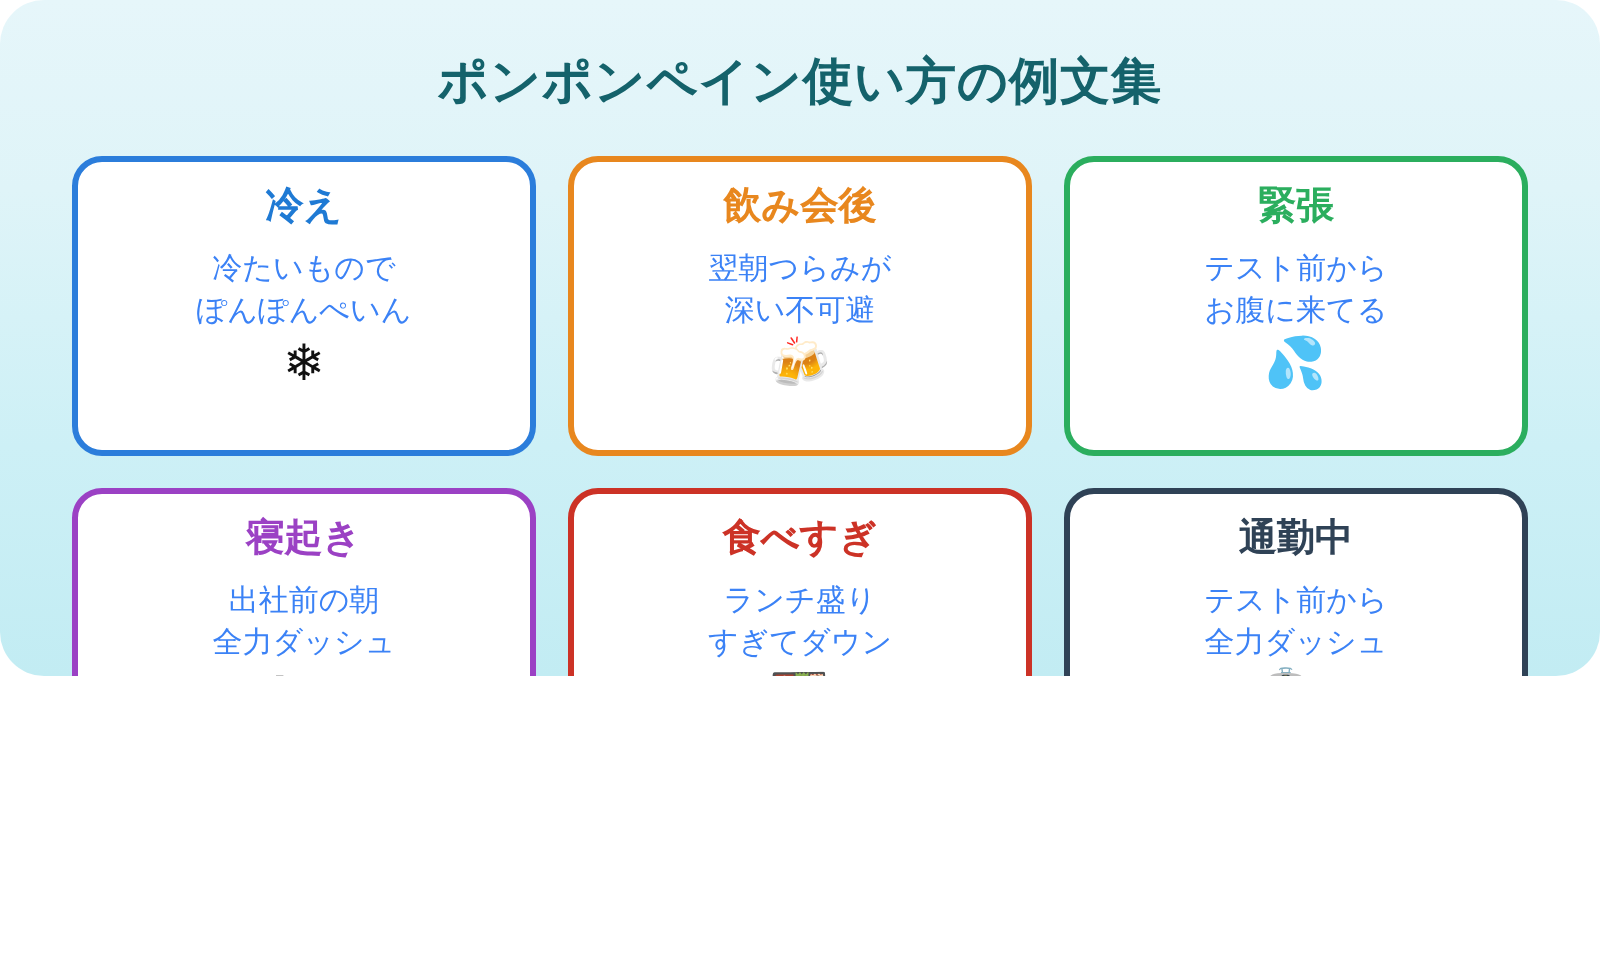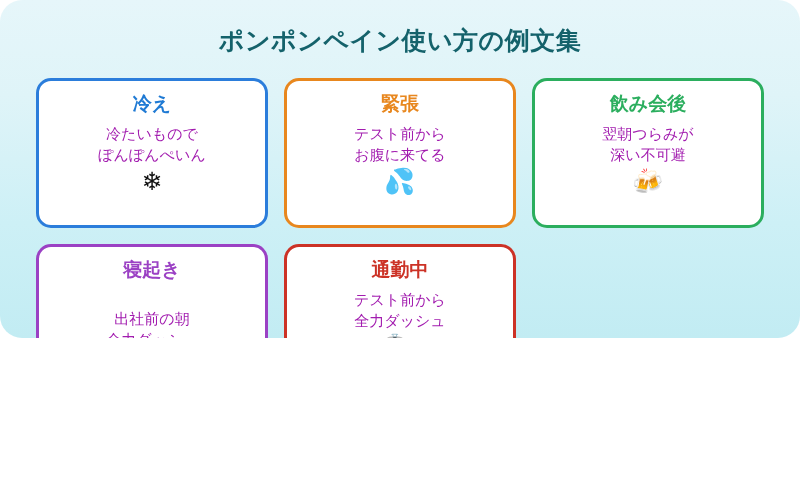--- a/index.html
+++ b/index.html
@@ -65,85 +65,91 @@
     font-size: 19px;
     font-weight: 700;
     line-height: 1.15;
     margin: 0 0 9px 0;
     text-align: center;
   }
 
   .card-body {
     font-size: 15px;
     line-height: 1.42;
-    color: #a21caf;
+    color: #3b82f6;
     text-align: center;
     white-space: pre-line;
     margin: 0;
   }
 
   .card-icon {
     font-size: 25px;
     line-height: 1;
     margin-top: 3px;
     color: #111111;
     text-align: center;
   }
 
   
   .card:nth-child(1) { border-color: #2b7ddb; }
   .card:nth-child(1) .card-title { color: #1f7ad4; }
   .card:nth-child(2) { border-color: #e8871e; }
   .card:nth-child(2) .card-title { color: #e8871e; }
   .card:nth-child(3) { border-color: #2bae5e; }
   .card:nth-child(3) .card-title { color: #2bae5e; }
-  .card:nth-child(4) { border-color: #9b41c4; justify-content: space-between; }
+  .card:nth-child(4) { border-color: #9b41c4; }
   .card:nth-child(4) .card-title { color: #9b41c4; }
   .card:nth-child(5) { border-color: #cc3226; }
   .card:nth-child(5) .card-title { color: #cc3226; }
-  .card:nth-child(6) { border-color: #2f4256; text-decoration: underline; }
+  .card:nth-child(6) { border-color: #2f4256; }
   .card:nth-child(6) .card-title { color: #2f4256; }
 </style>
 </head>
 <body>
 
 <div id="poster">
 
   <h1 class="poster-title">ポンポンペイン使い方の例文集</h1>
 
   <div class="card-grid">
 
     <div class="card">
       <div class="card-title">冷え</div>
       <div class="card-body">冷たいもので
 ぽんぽんぺいん</div>
       <div class="card-icon">❄</div>
     </div>
 
     <div class="card">
+      <div class="card-title">飲み会後</div>
+      <div class="card-body">翌朝つらみが
+深い不可避</div>
+      <div class="card-icon">🍻</div>
+    </div>
+
+    <div class="card">
       <div class="card-title">緊張</div>
       <div class="card-body">テスト前から
 お腹に来てる</div>
       <div class="card-icon">💦</div>
-    </div>
-
-    <div class="card">
-      <div class="card-title">飲み会後</div>
-      <div class="card-body">翌朝つらみが
-深い不可避</div>
-      <div class="card-icon">🍻</div>
     </div>
 
     <div class="card">
       <div class="card-title">寝起き</div>
       <div class="card-body">出社前の朝
 全力ダッシュ</div>
       <div class="card-icon">🛏</div>
     </div>
 
+    <div class="card">
+      <div class="card-title">食べすぎ</div>
+      <div class="card-body">ランチ盛り
+すぎてダウン</div>
+      <div class="card-icon">🍱</div>
+    </div>
 
     <div class="card">
       <div class="card-title">通勤中</div>
       <div class="card-body">テスト前から
 全力ダッシュ</div>
       <div class="card-icon">🚉</div>
     </div>
 
   </div>
 </div>

